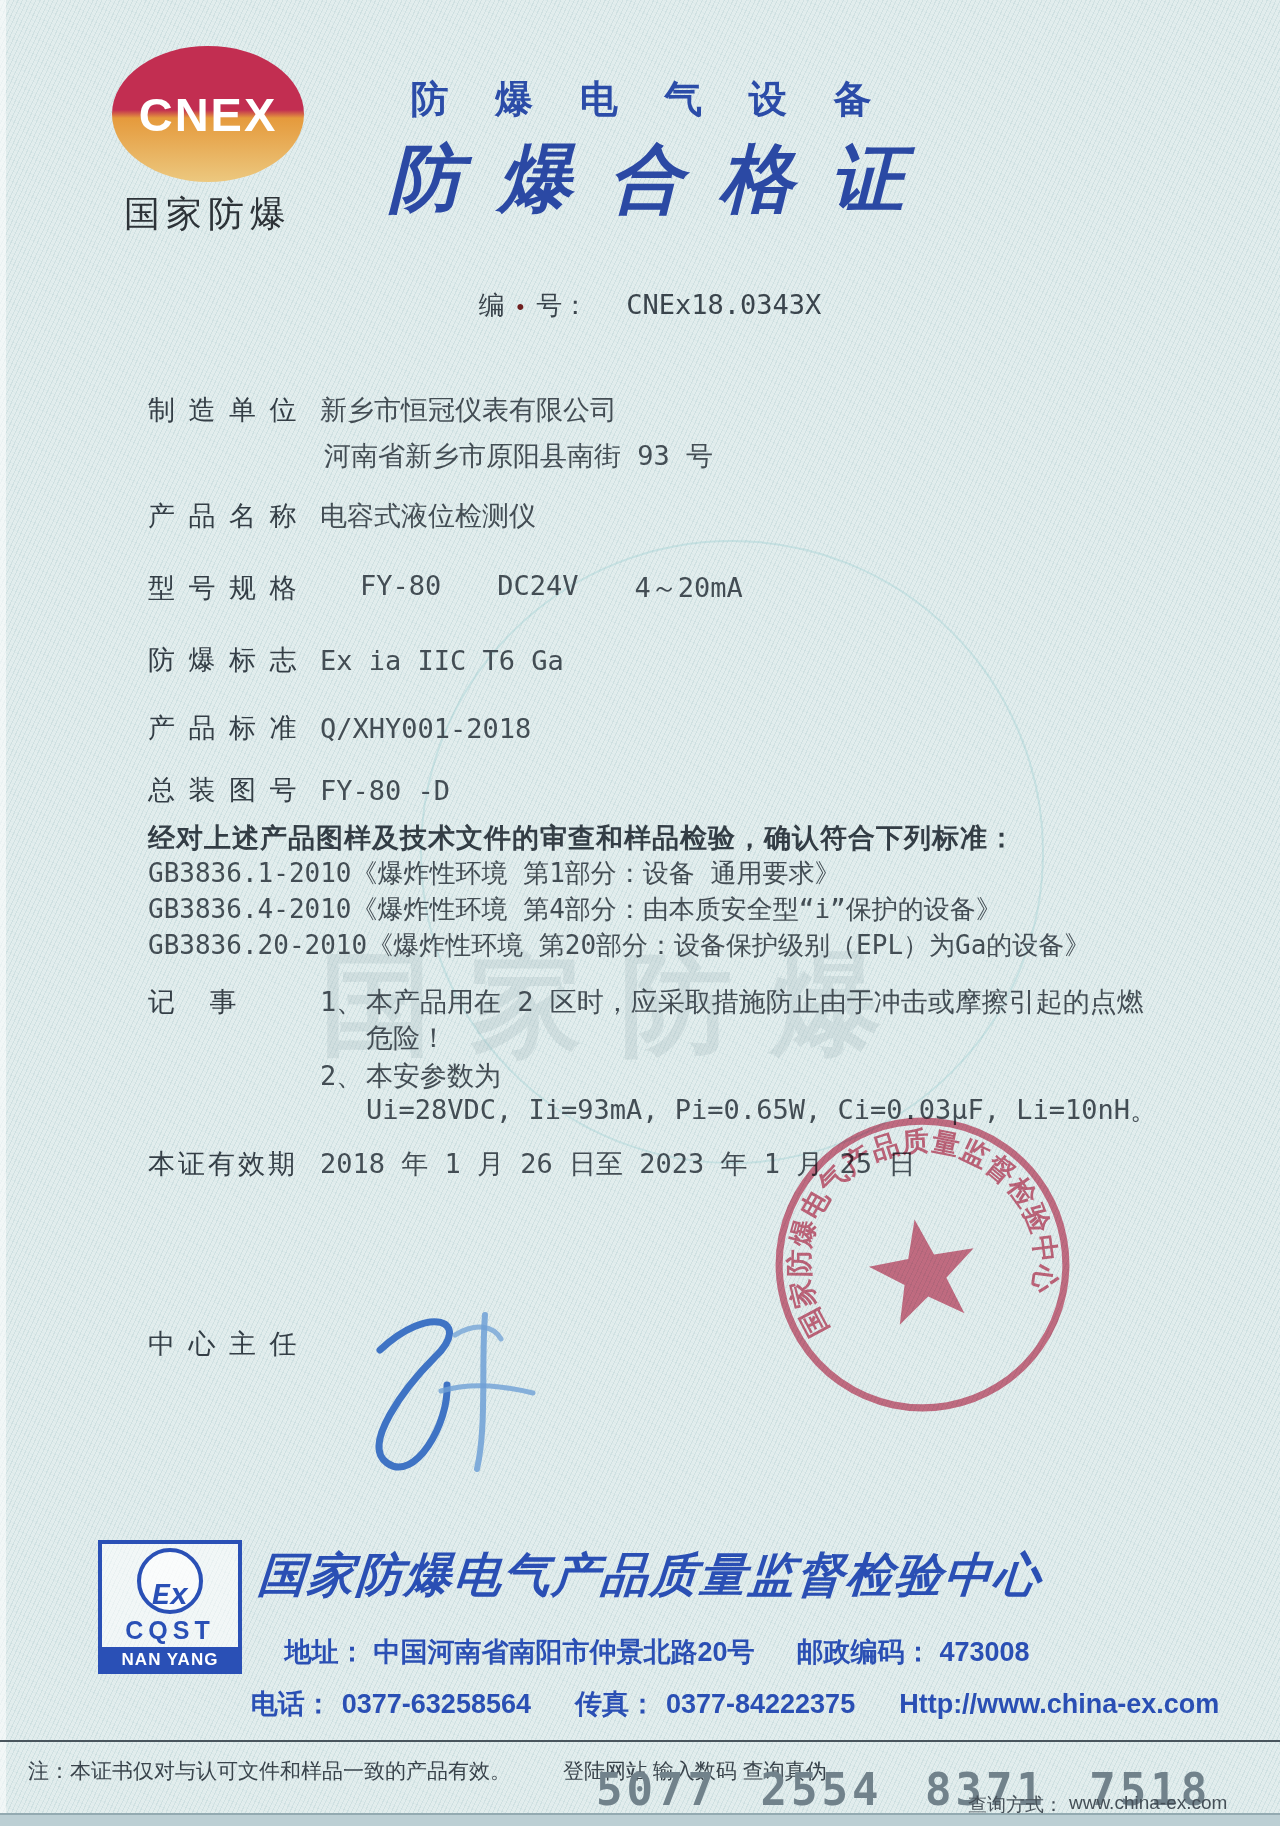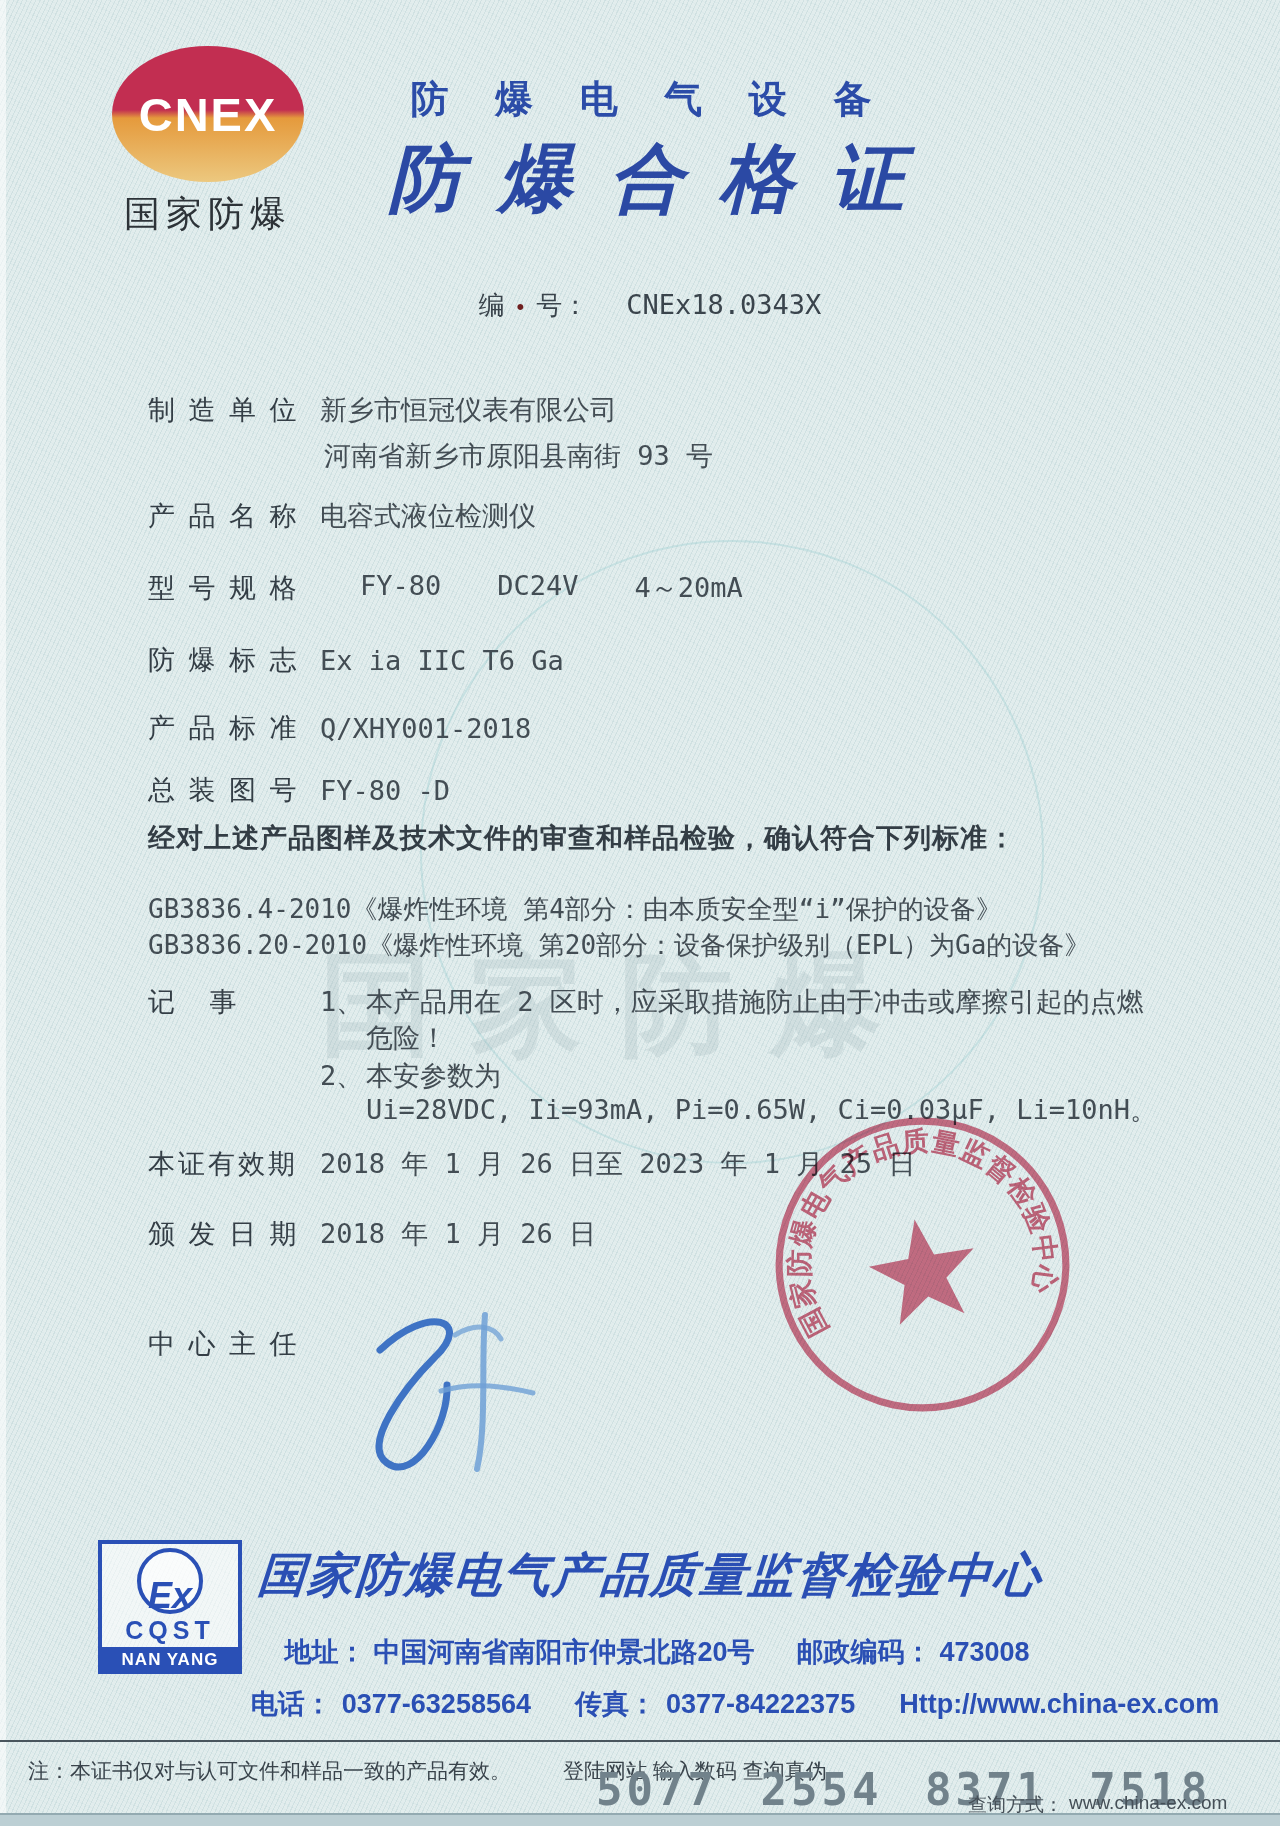--- a/index.html
+++ b/index.html
@@ -38,21 +38,21 @@
   .rno{width:46px;flex:0 0 auto;font-family:"DejaVu Sans Mono",monospace;font-size:27px;color:#434d54;}
   
   .sig{left:335px;top:1295px;}
   
   .stamp{left:770px;top:1112px;mix-blend-mode:multiply;opacity:.88;transform:rotate(-10deg);}
   
   .badge{left:98px;top:1540px;width:136px;height:126px;border:4px solid #2a50b6;background:rgba(255,255,255,.55);
     display:flex;flex-direction:column;align-items:center;}
   .badge-circle{width:58px;height:58px;border:4px solid #2a50b6;border-radius:50%;margin-top:4px;
     display:flex;align-items:center;justify-content:center;background:rgba(255,255,255,.6);}
-  .badge-ex{font-family:Liberation Sans, sans-serif;font-style:italic;font-weight:700;font-size:36px;color:#2a50b6;margin-top:30px;}
+  .badge-ex{font-family:Liberation Mono, monospace;font-style:italic;font-weight:700;font-size:30px;color:#2a50b6;margin-top:30px;}
   .badge-cqst{font-size:25px;font-weight:700;letter-spacing:5px;color:#2a50b6;margin-top:2px;}
   .badge-band{width:136px;background:#2a50b6;color:#fff;font-size:17px;font-weight:700;letter-spacing:1px;
     text-align:center;padding:3px 0 4px 0;margin-top:2px;}
   
   .org-name{left:258px;top:1544px;width:800px;font-family:"Liberation Serif",serif;font-style:italic;
     font-weight:700;font-size:47px;color:#2a4fb4;letter-spacing:2px;transform:skewX(-4deg);white-space:nowrap;}
   .org-line{display:flex;justify-content:center;align-items:baseline;color:#2a4fb4;font-weight:700;font-size:27px;}
   .org-addr{left:262px;top:1634px;width:790px;gap:8px;}
   .org-tel{left:235px;top:1686px;width:1000px;gap:10px;}
   .gap-l{margin-left:34px;}
@@ -124,42 +124,39 @@
     <span class="lbl">产 品 标 准</span>
     <span class="val">Q/XHY001-2018</span>
   </div>
 
   <div class="row" style="top:772px;">
     <span class="lbl">总 装 图 号</span>
     <span class="val">FY-80 -D</span>
   </div>
 
   <div class="abs statement">经对上述产品图样及技术文件的审查和样品检验，确认符合下列标准：</div>
+  <div class="std" style="top:856px;">GB3836.1-2010《爆炸性环境  第1部分：设备 通用要求》</div>
   <div class="std" style="top:892px;">GB3836.4-2010《爆炸性环境  第4部分：由本质安全型“i”保护的设备》</div>
   <div class="std" style="top:928px;">GB3836.20-2010《爆炸性环境  第20部分：设备保护级别（EPL）为Ga的设备》</div>
 
   <div class="abs lbl" style="left:148px;top:984px;">记   事</div>
   <div class="ritem" style="top:984px;">
     <span class="rno">1、</span>
     <span class="val">本产品用在 2 区时，应采取措施防止由于冲击或摩擦引起的点燃</span>
   </div>
   <div class="abs val" style="left:366px;top:1020px;">危险！</div>
   <div class="ritem" style="top:1058px;">
     <span class="rno">2、</span>
     <span class="val">本安参数为</span>
   </div>
   <div class="abs val" style="left:366px;top:1092px;">Ui=28VDC, Ii=93mA, Pi=0.65W, Ci=0.03μF, Li=10nH。</div>
 
   <div class="row" style="top:1146px;">
     <span class="lbl">本证有效期</span>
     <span class="val">2018 年 1 月 26 日至 2023 年 1 月 25 日</span>
-  </div>
-  <div class="row" style="top:1216px;">
-    <span class="lbl">颁 发 日 期</span>
-    <span class="val">2018 年 1 月 26 日</span>
   </div>
 
   <div class="abs lbl" style="left:148px;top:1326px;">中 心 主 任</div>
   <svg class="abs sig" width="210" height="180" viewBox="0 0 210 180">
     <path d="M 45,55 C 95,8 138,26 100,62 C 70,92 26,150 52,168 C 80,188 114,128 112,90" fill="none" stroke="#2e66c0" stroke-width="7" stroke-linecap="round" opacity="0.9"></path>
     <path d="M 150,20 C 146,70 152,130 142,174" fill="none" stroke="#6fa0d6" stroke-width="6" stroke-linecap="round" opacity="0.85"></path>
     <path d="M 106,96 C 140,86 172,92 198,98" fill="none" stroke="#6fa0d6" stroke-width="5" stroke-linecap="round" opacity="0.8"></path>
     <path d="M 120,40 C 140,28 158,30 166,44" fill="none" stroke="#6fa0d6" stroke-width="5" stroke-linecap="round" opacity="0.75"></path>
   </svg>
 

